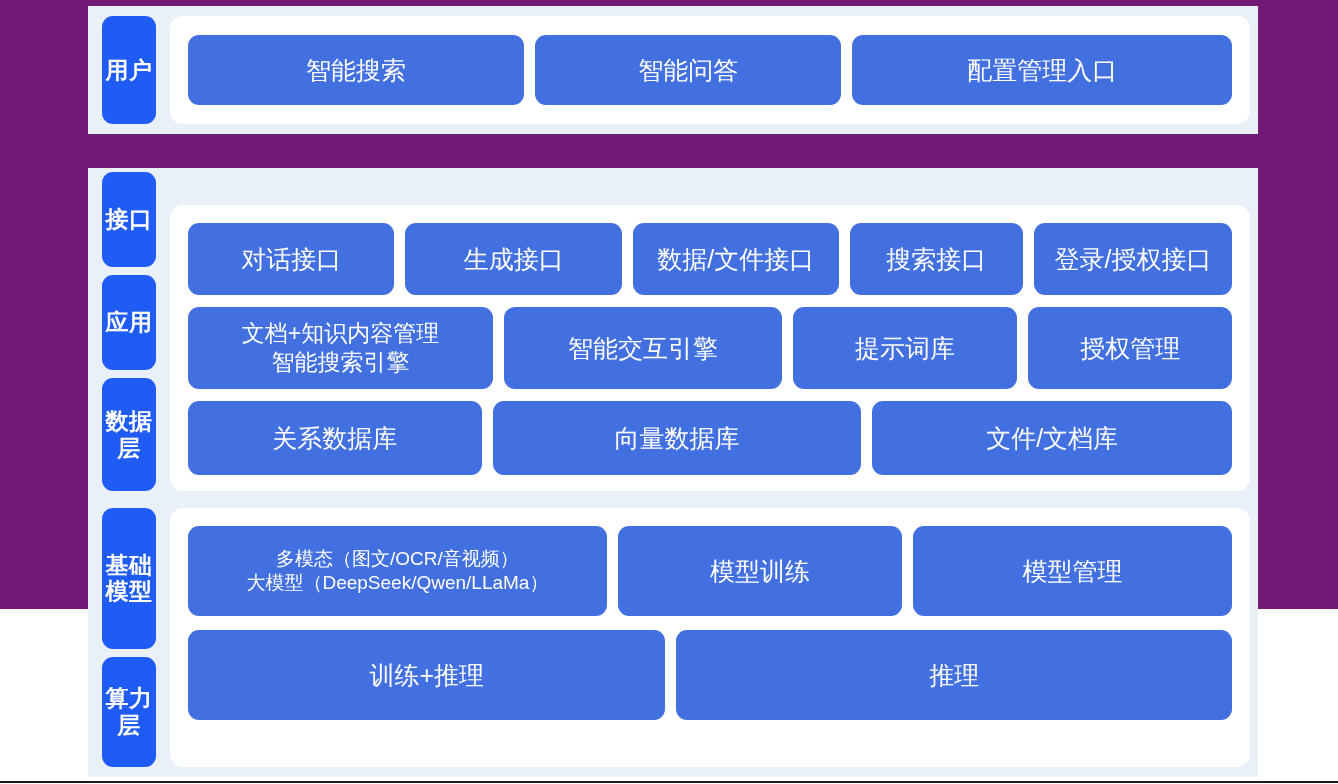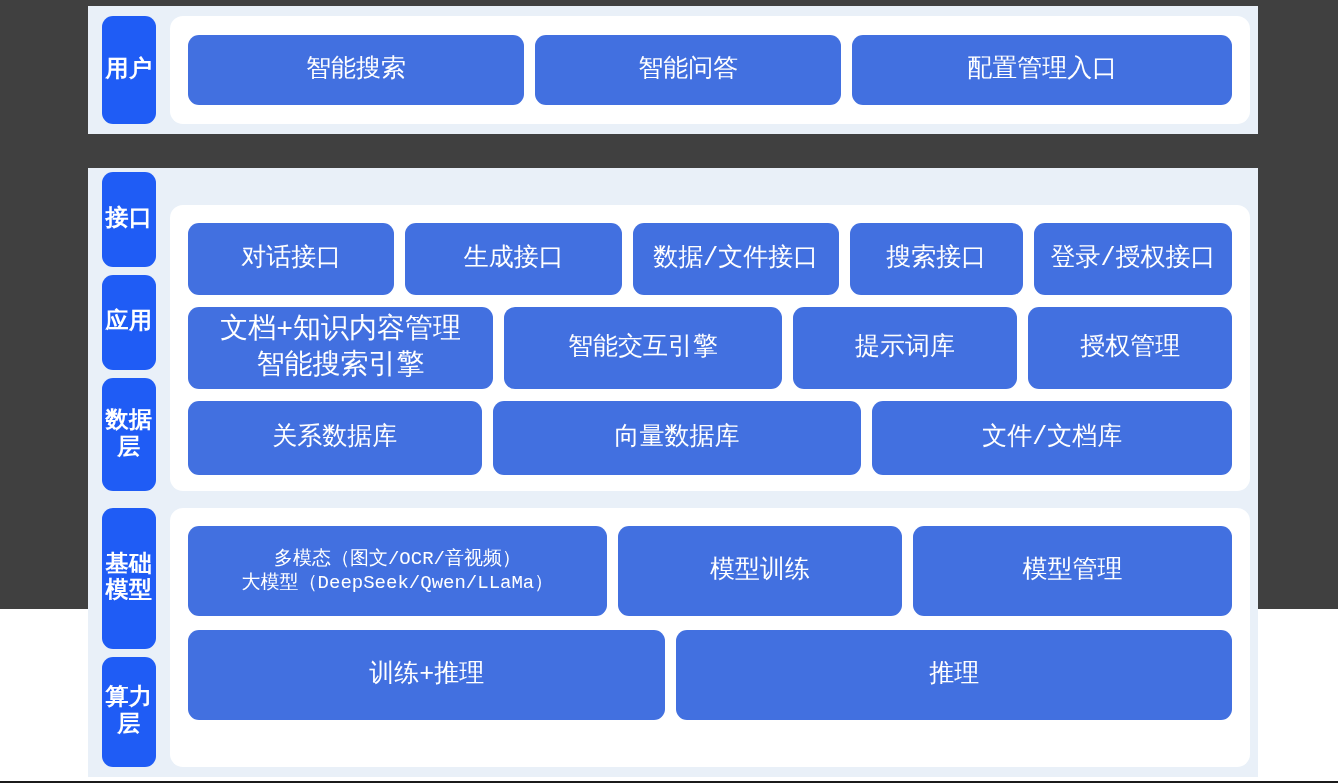--- a/index.html
+++ b/index.html
@@ -12,22 +12,21 @@
     width: 1338px;
     height: 784px;
     overflow: hidden;
     font-family: "Liberation Sans", "DejaVu Sans", sans-serif;
   }
 
   .diagram {
     position: relative;
     width: 1338px;
     height: 609px;
-    background: #404040;
-    font-family: Liberation Mono, monospace;
+    background: #701a75;
   }
 
   
   .band {
     position: absolute;
     left: 88px;
     width: 1170px;
     background: #e9f0f8;
     display: flex;
     flex-direction: row;
@@ -110,21 +109,21 @@
     align-items: center;
     justify-content: center;
     text-align: center;
     font-size: 25px;
     line-height: 1.28;
     box-sizing: border-box;
     padding: 4px 8px;
     min-width: 0;
     white-space: pre-line;
   }
-  .card.two-line { font-size: 28px; }
+  .card.two-line { font-size: 23px; }
   .card.model-mm { font-size: 19px; }
 
   
   .w-users-1 { flex: 324 1 0; }
   .w-users-2 { flex: 294 1 0; }
   .w-users-3 { flex: 368 1 0; }
 
   .w-if-1 { flex: 203 1 0; }
   .w-if-2 { flex: 214 1 0; }
   .w-if-3 { flex: 202 1 0; }

